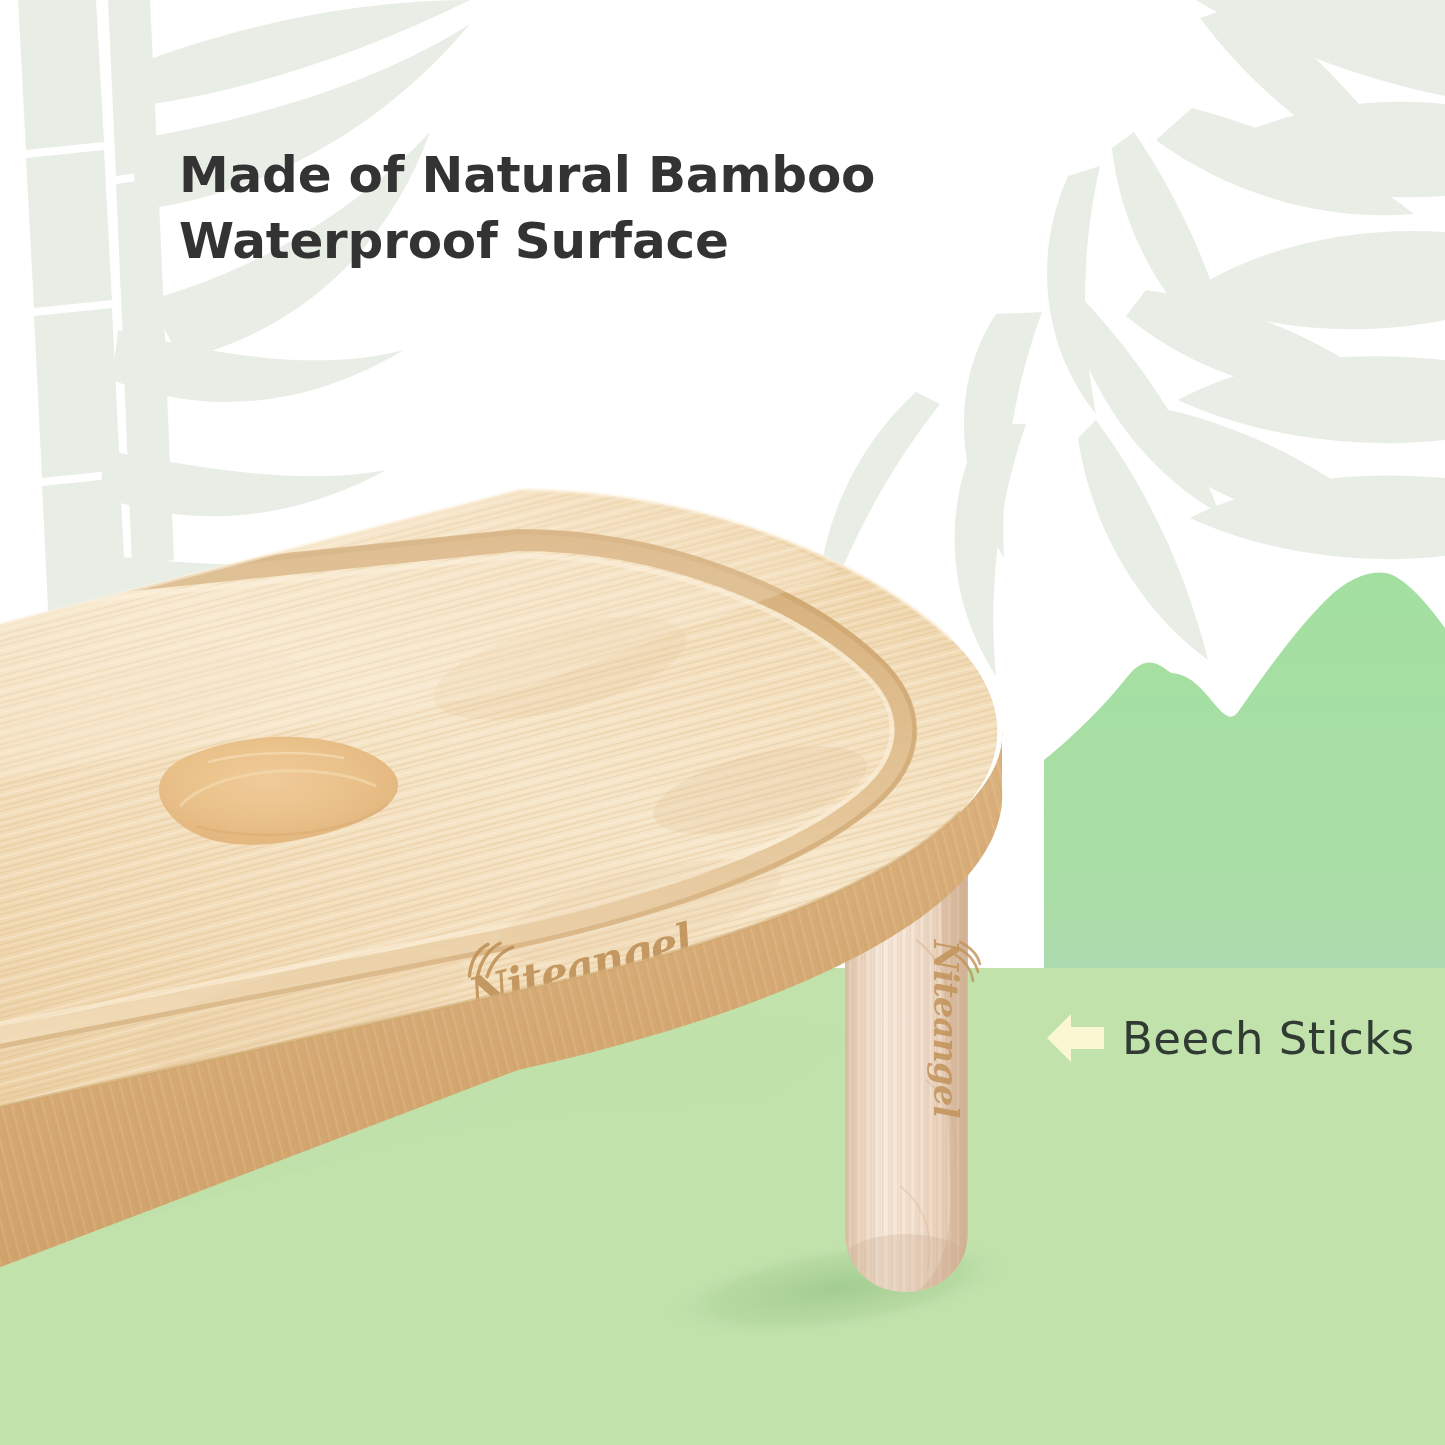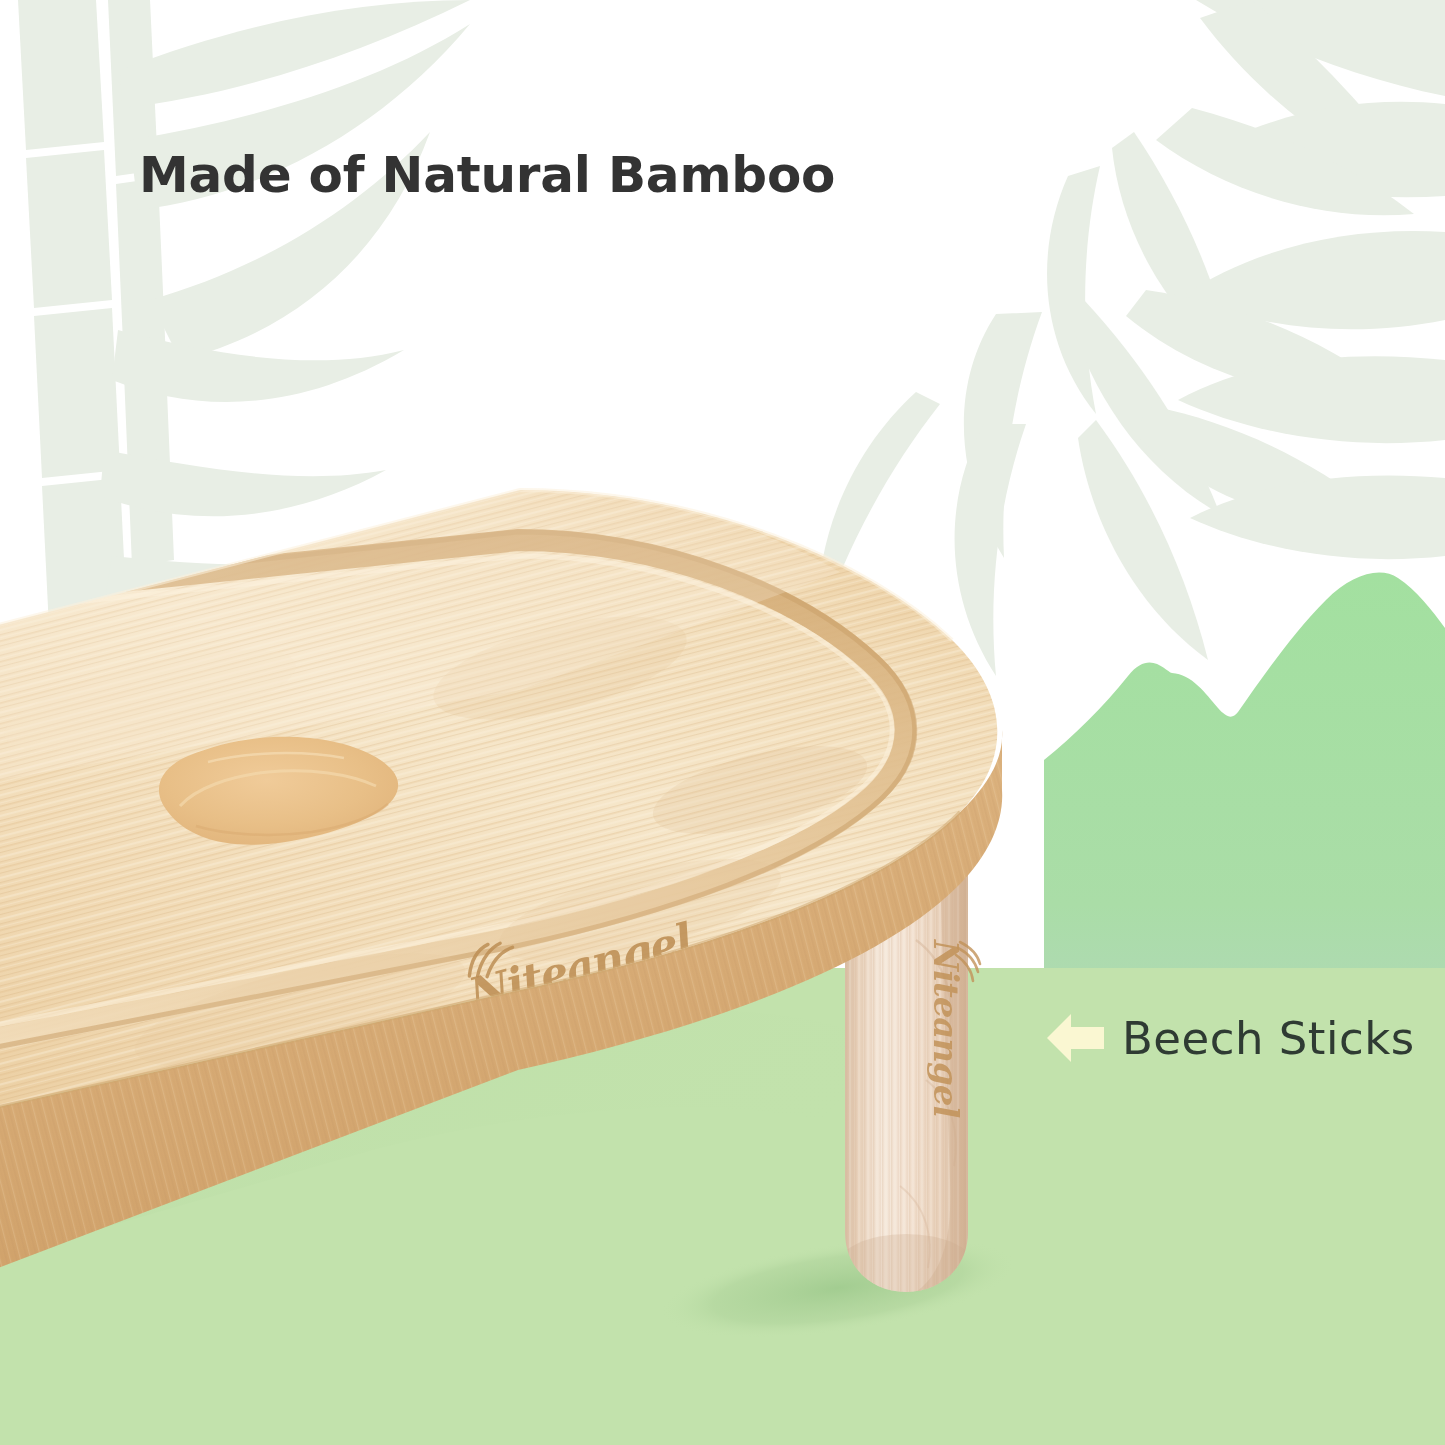--- a/index.html
+++ b/index.html
@@ -45,21 +45,21 @@
     top: 142px;
     width: 760px;
     color: #333333;
     font-family: "DejaVu Sans", "Liberation Sans", sans-serif;
     font-weight: 700;
     font-size: 50px;
     line-height: 1.32;
     letter-spacing: -0.2px;
     white-space: nowrap;
   }
-  #headline .hl-line { display: block; }
+  #headline .hl-line { display: block; margin-left: 40px; }
 
   
   #callout {
     position: absolute;
     left: 1046px;
     top: 1010px;
     display: flex;
     align-items: center;
     gap: 14px;
   }
@@ -358,20 +358,21 @@
       </g>
 
       <path d="M-60,640 L520,490 C700,490 868,560 952,640" fill="none" stroke="#fbf1dd" stroke-width="4" opacity="0.55"></path>
 
       <path d="M-60,1120 L520,990 C700,952 880,892 960,812" fill="none" stroke="#cfa76f" stroke-width="3.5" opacity="0.55"></path>
     </g>
   </svg>
 
   <div id="headline">
     <span class="hl-line">Made of Natural Bamboo</span>
+    <span class="hl-line">Waterproof Surface</span>
   </div>
 
   <div id="callout">
     <svg class="arrow-wrap" viewBox="0 0 62 56" aria-hidden="true">
       <path d="M1,28 L25,4 L25,17 L58,17 L58,39 L25,39 L25,52 Z" fill="#faf7d2"></path>
     </svg>
     <span class="callout-text">Beech  Sticks</span>
   </div>
 
 </div>

